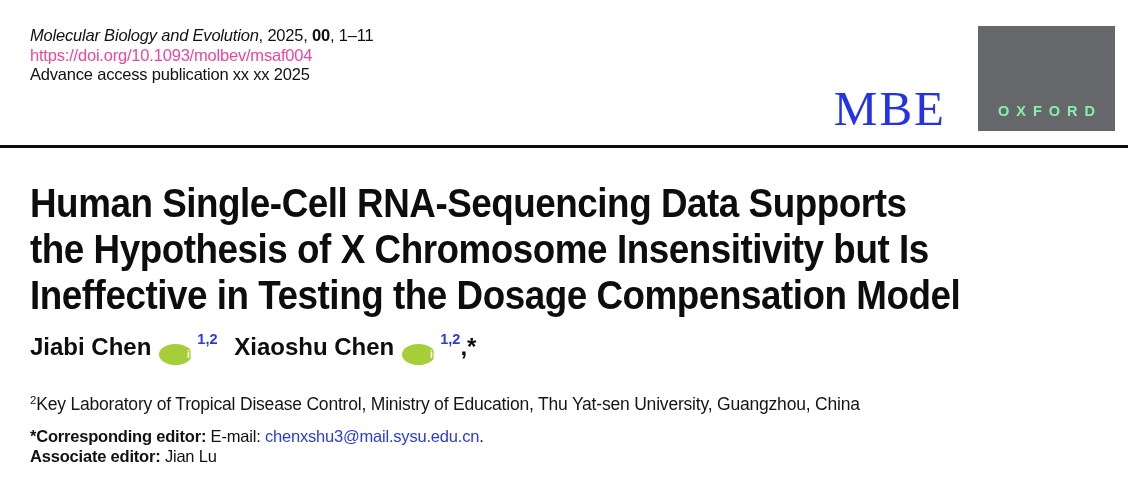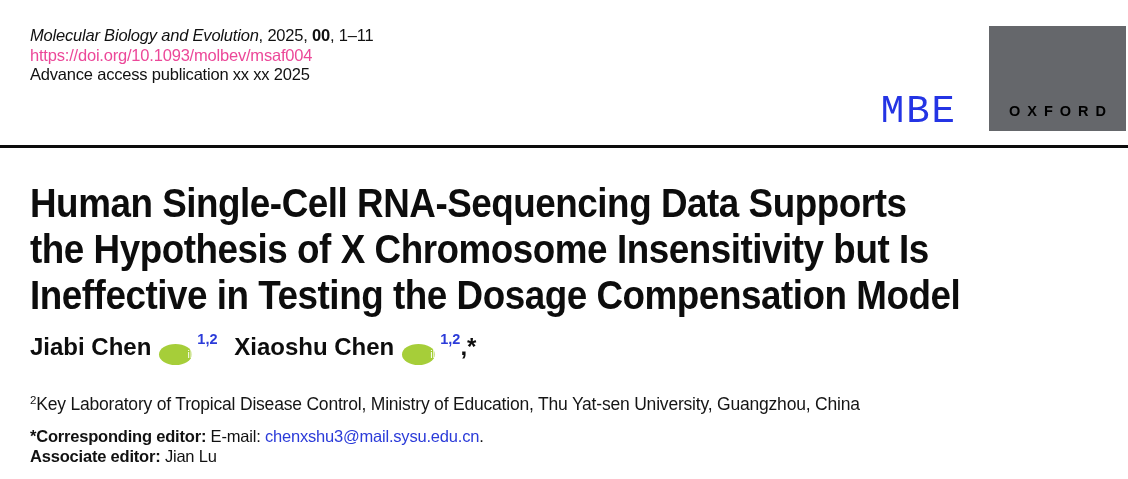--- a/index.html
+++ b/index.html
@@ -10,59 +10,59 @@
     --rule-black:#0c0c0c;
   }
   *{margin:0;padding:0;box-sizing:border-box;}
   html,body{background:#ffffff;}
   body{
     width:1128px;height:479px;overflow:hidden;
     font-family:"Liberation Sans",sans-serif;color:#111;
   }
   .masthead{
     display:flex;justify-content:space-between;align-items:flex-start;
-    padding:26px 2px 0 30px;
+    padding:26px 13px 0 30px;
   }
   .meta{font-size:16.5px;line-height:19.5px;letter-spacing:-0.2px;}
   .meta .italic{font-style:italic;}
   .meta .bold{font-weight:bold;}
   .doi-line{color:#111;text-decoration:none;display:block;}
   .section-line{font-weight:bold;margin-top:7px;}
   .logos{display:flex;align-items:flex-end;gap:32px;}
   .mbe{
-    font-family:Liberation Mono, monospace;
-    font-size:39px;line-height:0.82;letter-spacing:2px;
+    font-family:Liberation Serif, serif;
+    font-size:49px;line-height:0.82;letter-spacing:2px;
     color:var(--mbe-blue);margin-bottom:2px;
   }
   .oxford-box{
     width:137px;height:105px;background:var(--oxford-gray);
     display:flex;align-items:flex-end;justify-content:center;
     padding-bottom:13px;
   }
   .oxford-box span{
-    color:#000000;font-size:14.5px;font-weight:600;
+    color:#86efac;font-size:14.5px;font-weight:600;
     letter-spacing:7px;padding-left:7px;line-height:1;
   }
   .rule{height:3px;background:var(--rule-black);margin-top:14px;}
   .title{
     margin:32px 0 0 30px;
     font-size:40px;font-weight:bold;line-height:46px;letter-spacing:-0.5px;
     transform:scaleX(0.92);transform-origin:0 0;white-space:nowrap;
     color:#0d0d0d;
   }
   .authors{
     margin:15px 0 0 30px;font-size:24px;font-weight:bold;color:#0d0d0d;
     white-space:nowrap;
   }
   .author{margin-right:10px;}
   .orcid{
     display:inline-flex;align-items:center;justify-content:center;
     width:21px;height:21px;border-radius:50%;
     background:var(--orcid-green);color:#fff;
-    font-size:10.5px;font-weight:normal;font-style:normal;
+    font-size:10.5px;font-weight:bold;font-style:normal;
     vertical-align:-3px;margin:0 2px 0 8px;padding-left:33px;
   }
   sup.auth-sup{
     color:var(--link-blue);font-size:14.5px;font-weight:bold;
     position:relative;top:-2px;margin-left:3px;
   }
   .auth-suffix{font-weight:bold;}
   .affiliations{
     margin:24px 0 0 30px;font-size:17.5px;line-height:21.5px;
     letter-spacing:-0.2px;color:#151515;

